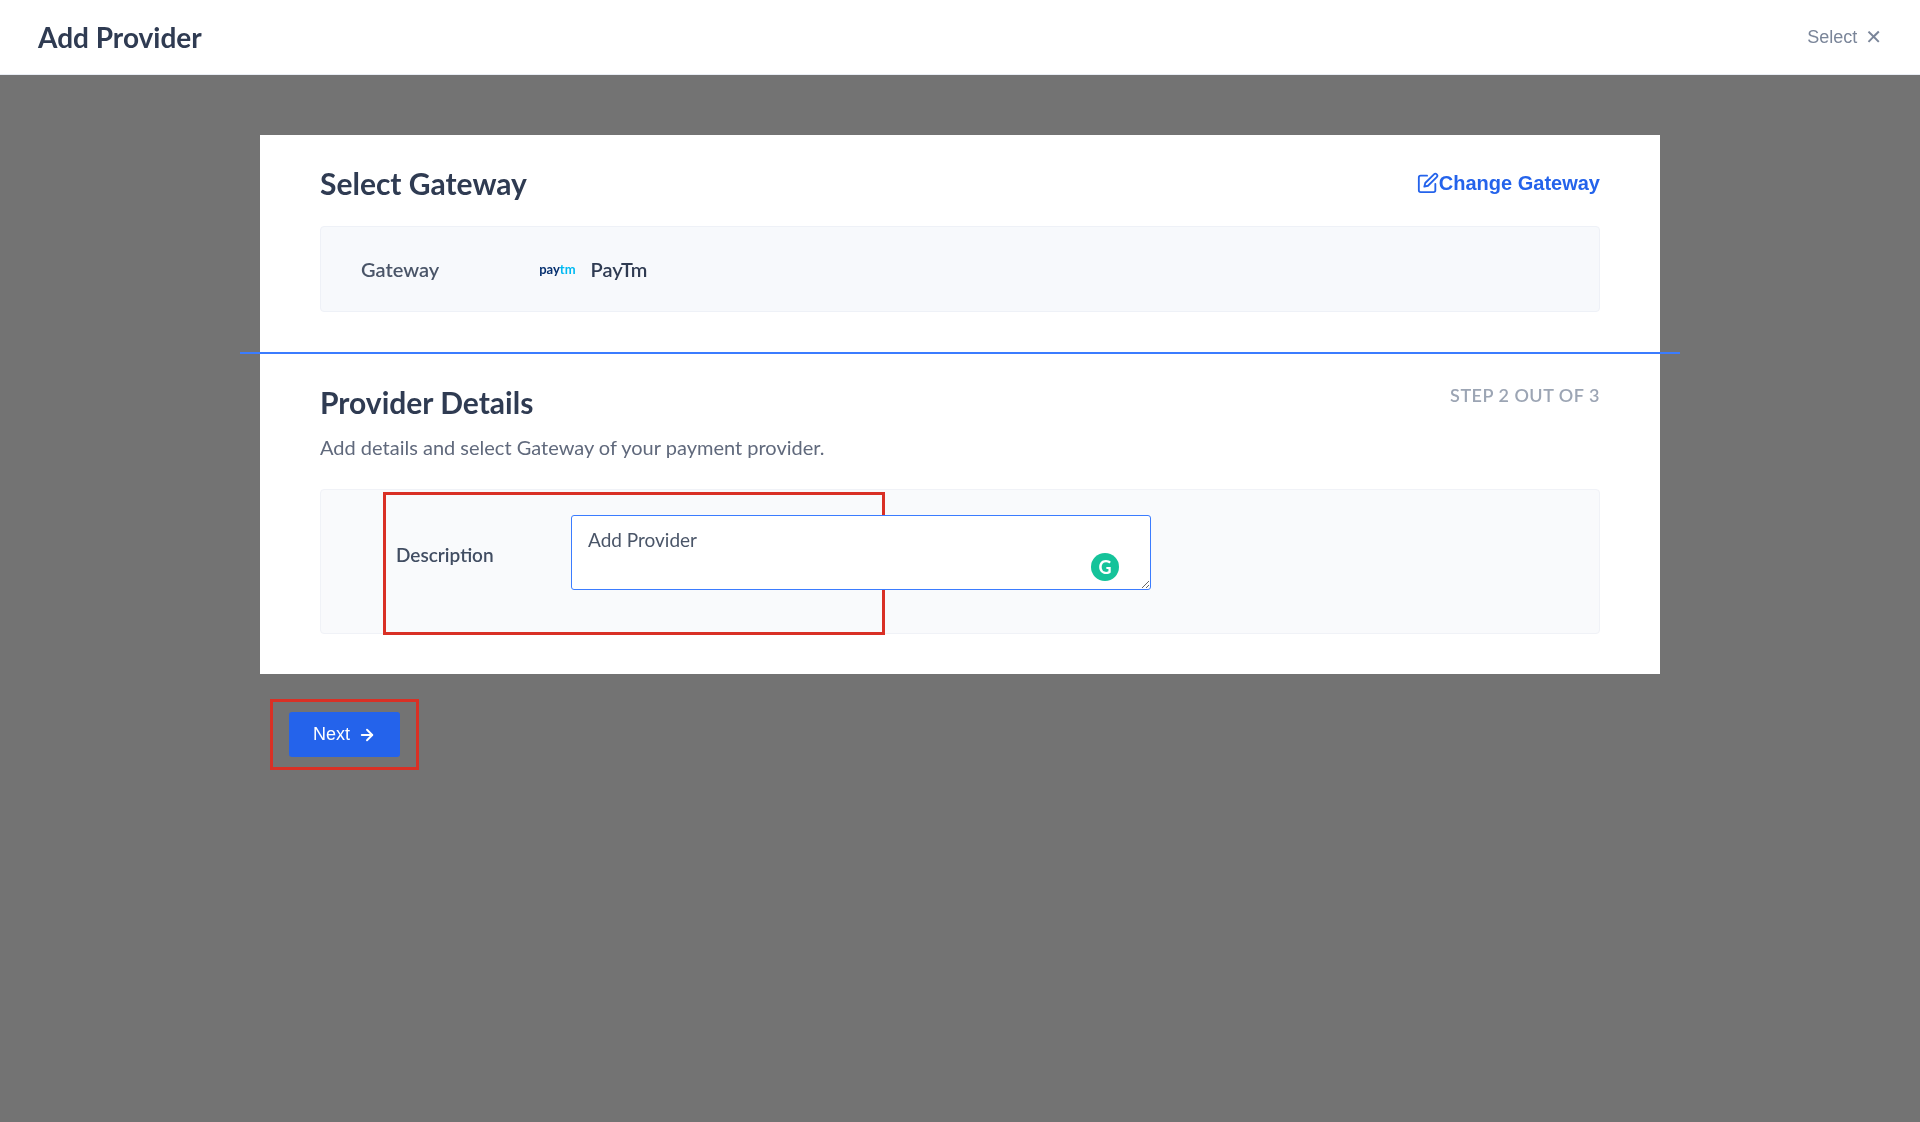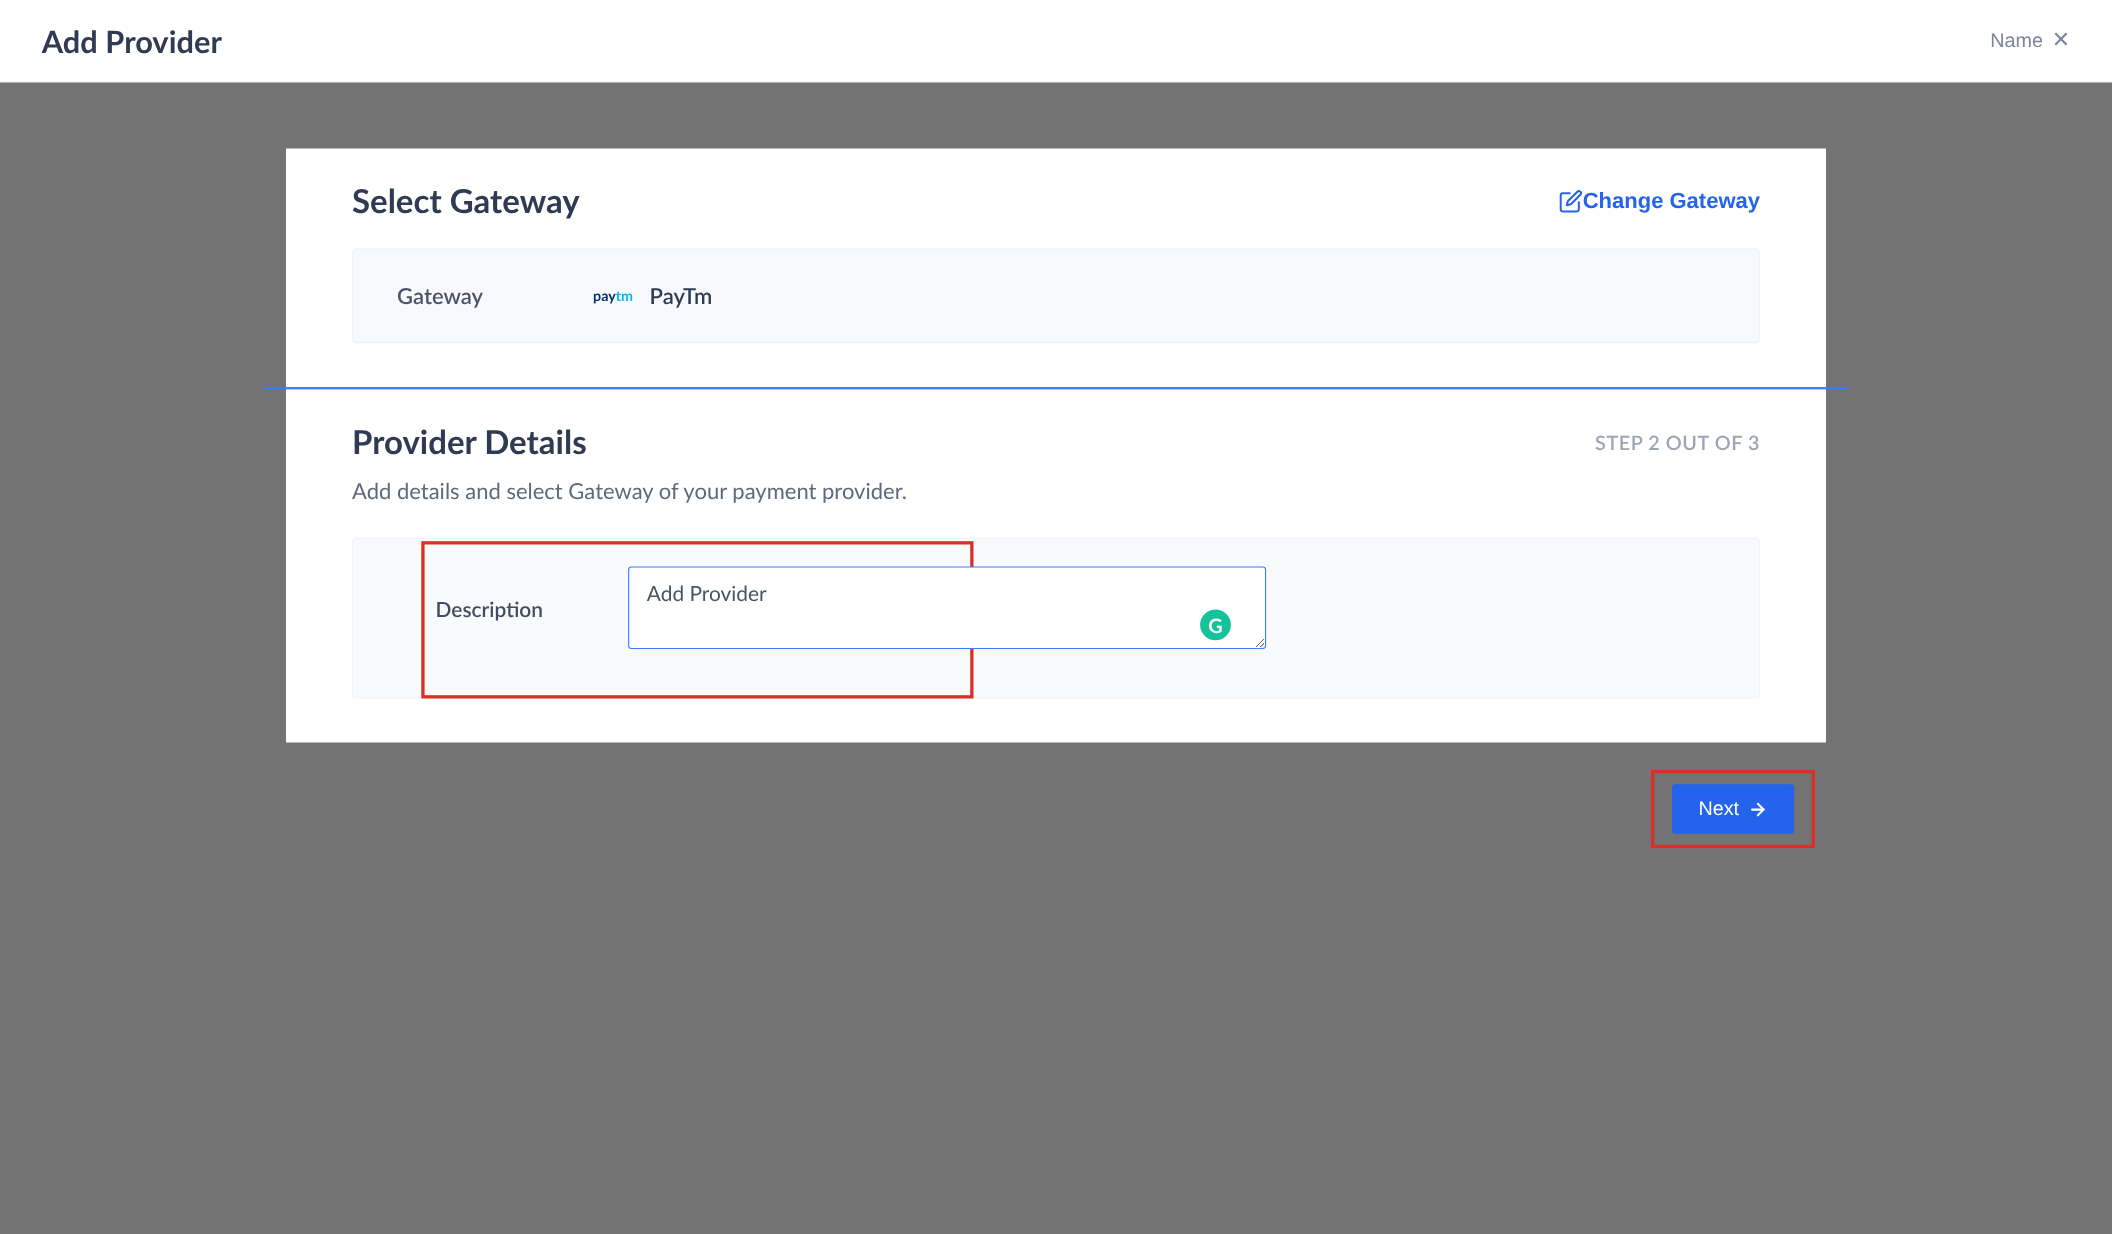--- a/index.html
+++ b/index.html
@@ -138,21 +138,20 @@
       margin-top: 0px;
     }
     
     .section2 {
       margin-top: 0;
     }
     
     .step-row {
       display: flex;
       justify-content: space-between;
-      align-items: center;
     }
     
     .step-indicator {
       font-size: 18px;
       font-weight: 600;
       color: #9ca5b4;
       letter-spacing: 0.5px;
     }
     
     .section-subtitle {
@@ -242,21 +241,20 @@
       align-items: center;
       justify-content: center;
       font-weight: bold;
       font-size: 18px;
     }
     
     .footer-actions {
       max-width: 1400px;
       margin: 25px auto 0;
       display: flex;
-      justify-content: flex-end;
       padding: 0 10px;
       position: relative;
     }
     
     .next-btn-wrapper {
       border: 3px solid #d93025;
       padding: 10px 16px;
     }
     
     .next-btn {
@@ -278,21 +276,21 @@
       height: 18px;
       stroke: #fff;
     }
   </style>
 </head>
 <body>
 
 <div class="header">
   <h1 class="header-title">Add Provider</h1>
   <button class="close-btn">
-    <span>Name</span>
+    <span>Select</span>
     <span class="close-icon">✕</span>
   </button>
 </div>
 
 <div class="content-area">
 
   <div class="section">
     <div class="section-header">
       <h2 class="section-title">Select Gateway</h2>
       <button class="change-gateway">

